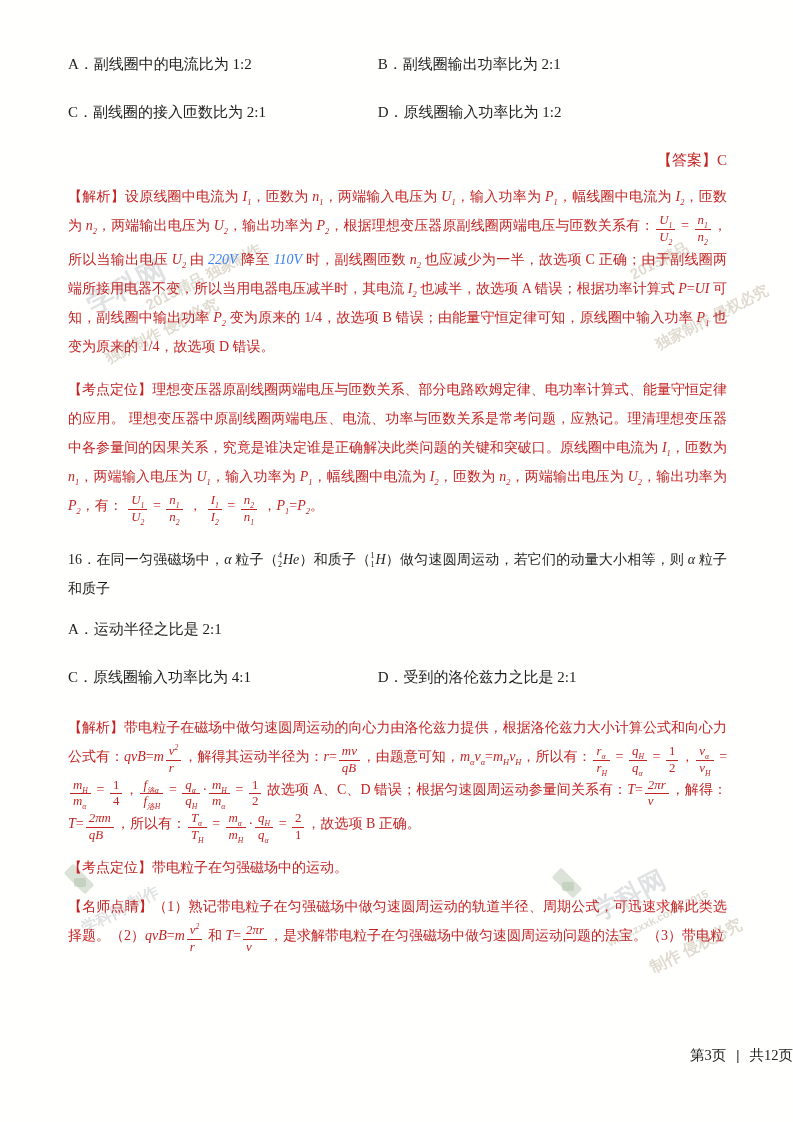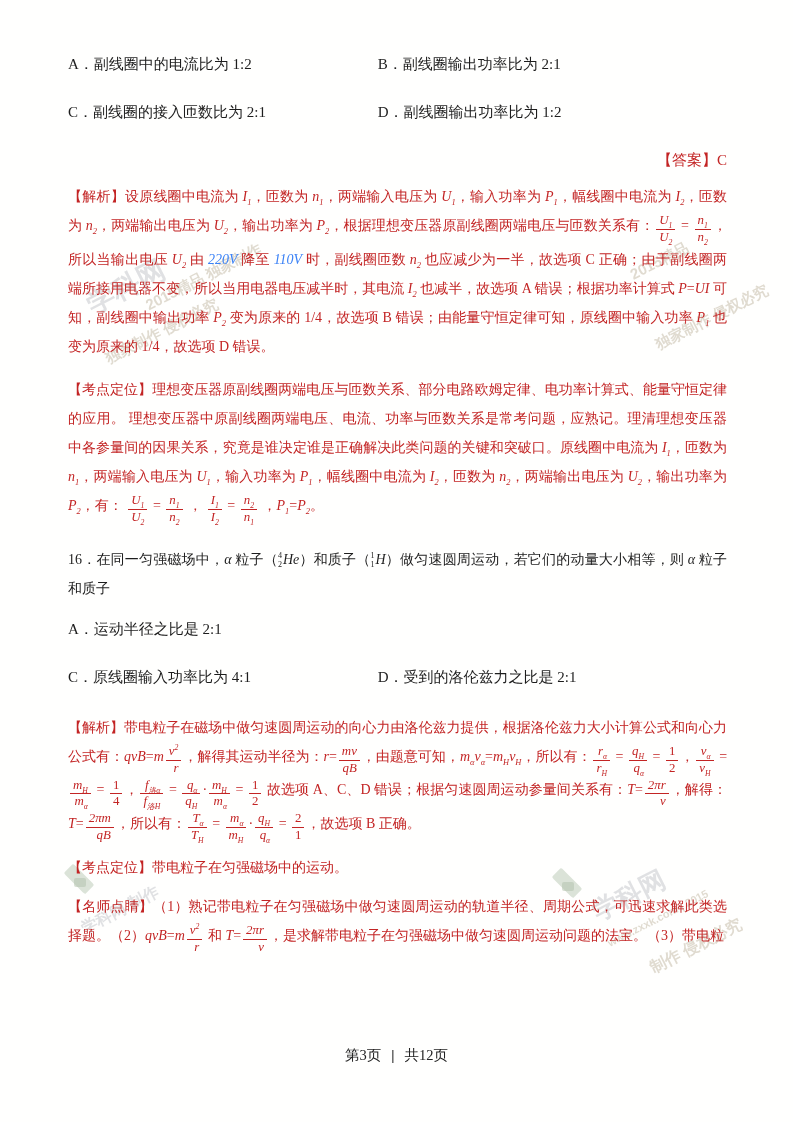--- a/index.html
+++ b/index.html
@@ -28,31 +28,31 @@
   .opt-row .c1{width:47%;}
   .opt-row .c2{width:53%;}
   .answer-line{font-size:15px;line-height:24px;margin:2px 0 10px 0;text-align:right;}
   .gap-s{margin-top:10px;}
   .gap-m{margin-top:14px;}
   .gap-l{margin-top:20px;}
 
   
   .v{font-style:italic;}
   .v sub,.v sup{font-size:0.6em;font-style:italic;line-height:0;}
-  .frac{display:inline-block;vertical-align:-0.85em;text-align:right;
+  .frac{display:inline-block;vertical-align:-0.85em;text-align:left;
         line-height:1.08;font-size:0.92em;margin:0 2px;}
   .frac .num{display:block;padding:0 3px 1px 3px;border-bottom:1px solid currentColor;}
   .frac .den{display:block;padding:1px 3px 0 3px;}
   .nuc{white-space:nowrap;}
   .nuc .stack{display:inline-block;vertical-align:-0.40em;font-size:0.58em;
         line-height:1.05;text-align:right;margin-right:1px;font-style:normal;}
   .nuc .stack span{display:block;}
   .nuc .base{font-style:italic;}
 
-  .footer{position:absolute;left:0;right:0;top:1046px;text-align:center;z-index:2;
+  .footer{position:absolute;left:0;right:0;top:1046px;text-align:right;z-index:2;
           font-size:14.5px;color:#222;}
   .footer .sep{margin:0 10px;font-weight:bold;}
 </style>
 </head>
 <body>
 
 <div class="page">
 
   <div id="wm-layer">
       <div class="wm wm-gray" style="left: 84px; top: 268px; font-size: 28px; transform: rotate(-27deg);">学科网</div>
@@ -75,21 +75,21 @@
     </div>
 
   <div class="content">
 
     <div class="opt-row blk" style="margin-top:52px;justify-content:center;">
       <div class="c1">A．副线圈中的电流比为 1:2</div>
       <div class="c2">B．副线圈输出功率比为 2:1</div>
     </div>
     <div class="opt-row blk">
       <div class="c1">C．副线圈的接入匝数比为 2:1</div>
-      <div class="c2">D．副线圈输出功率比为 1:2</div>
+      <div class="c2">D．原线圈输入功率比为 1:2</div>
     </div>
 
     <p class="answer-line red"><span>【答案】</span><span>C</span></p>
 
     <p class="para red">【解析】设原线圈中电流为 <span class="v">I<sub>1</sub></span>，匝数为 <span class="v">n<sub>1</sub></span>，两端输入电压为 <span class="v">U<sub>1</sub></span>，输入功率为 <span class="v">P<sub>1</sub></span>，幅线圈中电流为 <span class="v">I<sub>2</sub></span>，匝数为 <span class="v">n<sub>2</sub></span>，两端输出电压为 <span class="v">U<sub>2</sub></span>，输出功率为 <span class="v">P<sub>2</sub></span>，根据理想变压器原副线圈两端电压与匝数关系有：<span class="frac"><span class="num"><span class="v">U<sub>1</sub></span></span><span class="den"><span class="v">U<sub>2</sub></span></span></span> = <span class="frac"><span class="num"><span class="v">n<sub>1</sub></span></span><span class="den"><span class="v">n<sub>2</sub></span></span></span>，所以当输出电压 <span class="v">U<sub>2</sub></span> 由 <span class="blue v">220V</span> 降至 <span class="blue v">110V</span> 时，副线圈匝数 <span class="v">n<sub>2</sub></span> 也应减少为一半，故选项 C 正确；由于副线圈两端所接用电器不变，所以当用电器电压减半时，其电流 <span class="v">I<sub>2</sub></span> 也减半，故选项 A 错误；根据功率计算式 <span class="v">P</span>=<span class="v">UI</span> 可知，副线圈中输出功率 <span class="v">P<sub>2</sub></span> 变为原来的 1/4，故选项 B 错误；由能量守恒定律可知，原线圈中输入功率 <span class="v">P<sub>1</sub></span> 也变为原来的 1/4，故选项 D 错误。</p>
 
     <p class="para red gap-m">【考点定位】理想变压器原副线圈两端电压与匝数关系、部分电路欧姆定律、电功率计算式、能量守恒定律的应用。 理想变压器中原副线圈两端电压、电流、功率与匝数关系是常考问题，应熟记。理清理想变压器中各参量间的因果关系，究竟是谁决定谁是正确解决此类问题的关键和突破口。原线圈中电流为 <span class="v">I<sub>1</sub></span>，匝数为 <span class="v">n<sub>1</sub></span>，两端输入电压为 <span class="v">U<sub>1</sub></span>，输入功率为 <span class="v">P<sub>1</sub></span>，幅线圈中电流为 <span class="v">I<sub>2</sub></span>，匝数为 <span class="v">n<sub>2</sub></span>，两端输出电压为 <span class="v">U<sub>2</sub></span>，输出功率为 <span class="v">P<sub>2</sub></span>，有： <span class="frac"><span class="num"><span class="v">U<sub>1</sub></span></span><span class="den"><span class="v">U<sub>2</sub></span></span></span> = <span class="frac"><span class="num"><span class="v">n<sub>1</sub></span></span><span class="den"><span class="v">n<sub>2</sub></span></span></span> ， <span class="frac"><span class="num"><span class="v">I<sub>1</sub></span></span><span class="den"><span class="v">I<sub>2</sub></span></span></span> = <span class="frac"><span class="num"><span class="v">n<sub>2</sub></span></span><span class="den"><span class="v">n<sub>1</sub></span></span></span> ，<span class="v">P<sub>1</sub></span>=<span class="v">P<sub>2</sub></span>。</p>
 
     <p class="para blk gap-l">16．在同一匀强磁场中，<span class="v">α</span> 粒子（<span class="nuc"><span class="stack"><span>4</span><span>2</span></span><span class="base">He</span></span>）和质子（<span class="nuc"><span class="stack"><span>1</span><span>1</span></span><span class="base">H</span></span>）做匀速圆周运动，若它们的动量大小相等，则 <span class="v">α</span> 粒子和质子</p>
 

